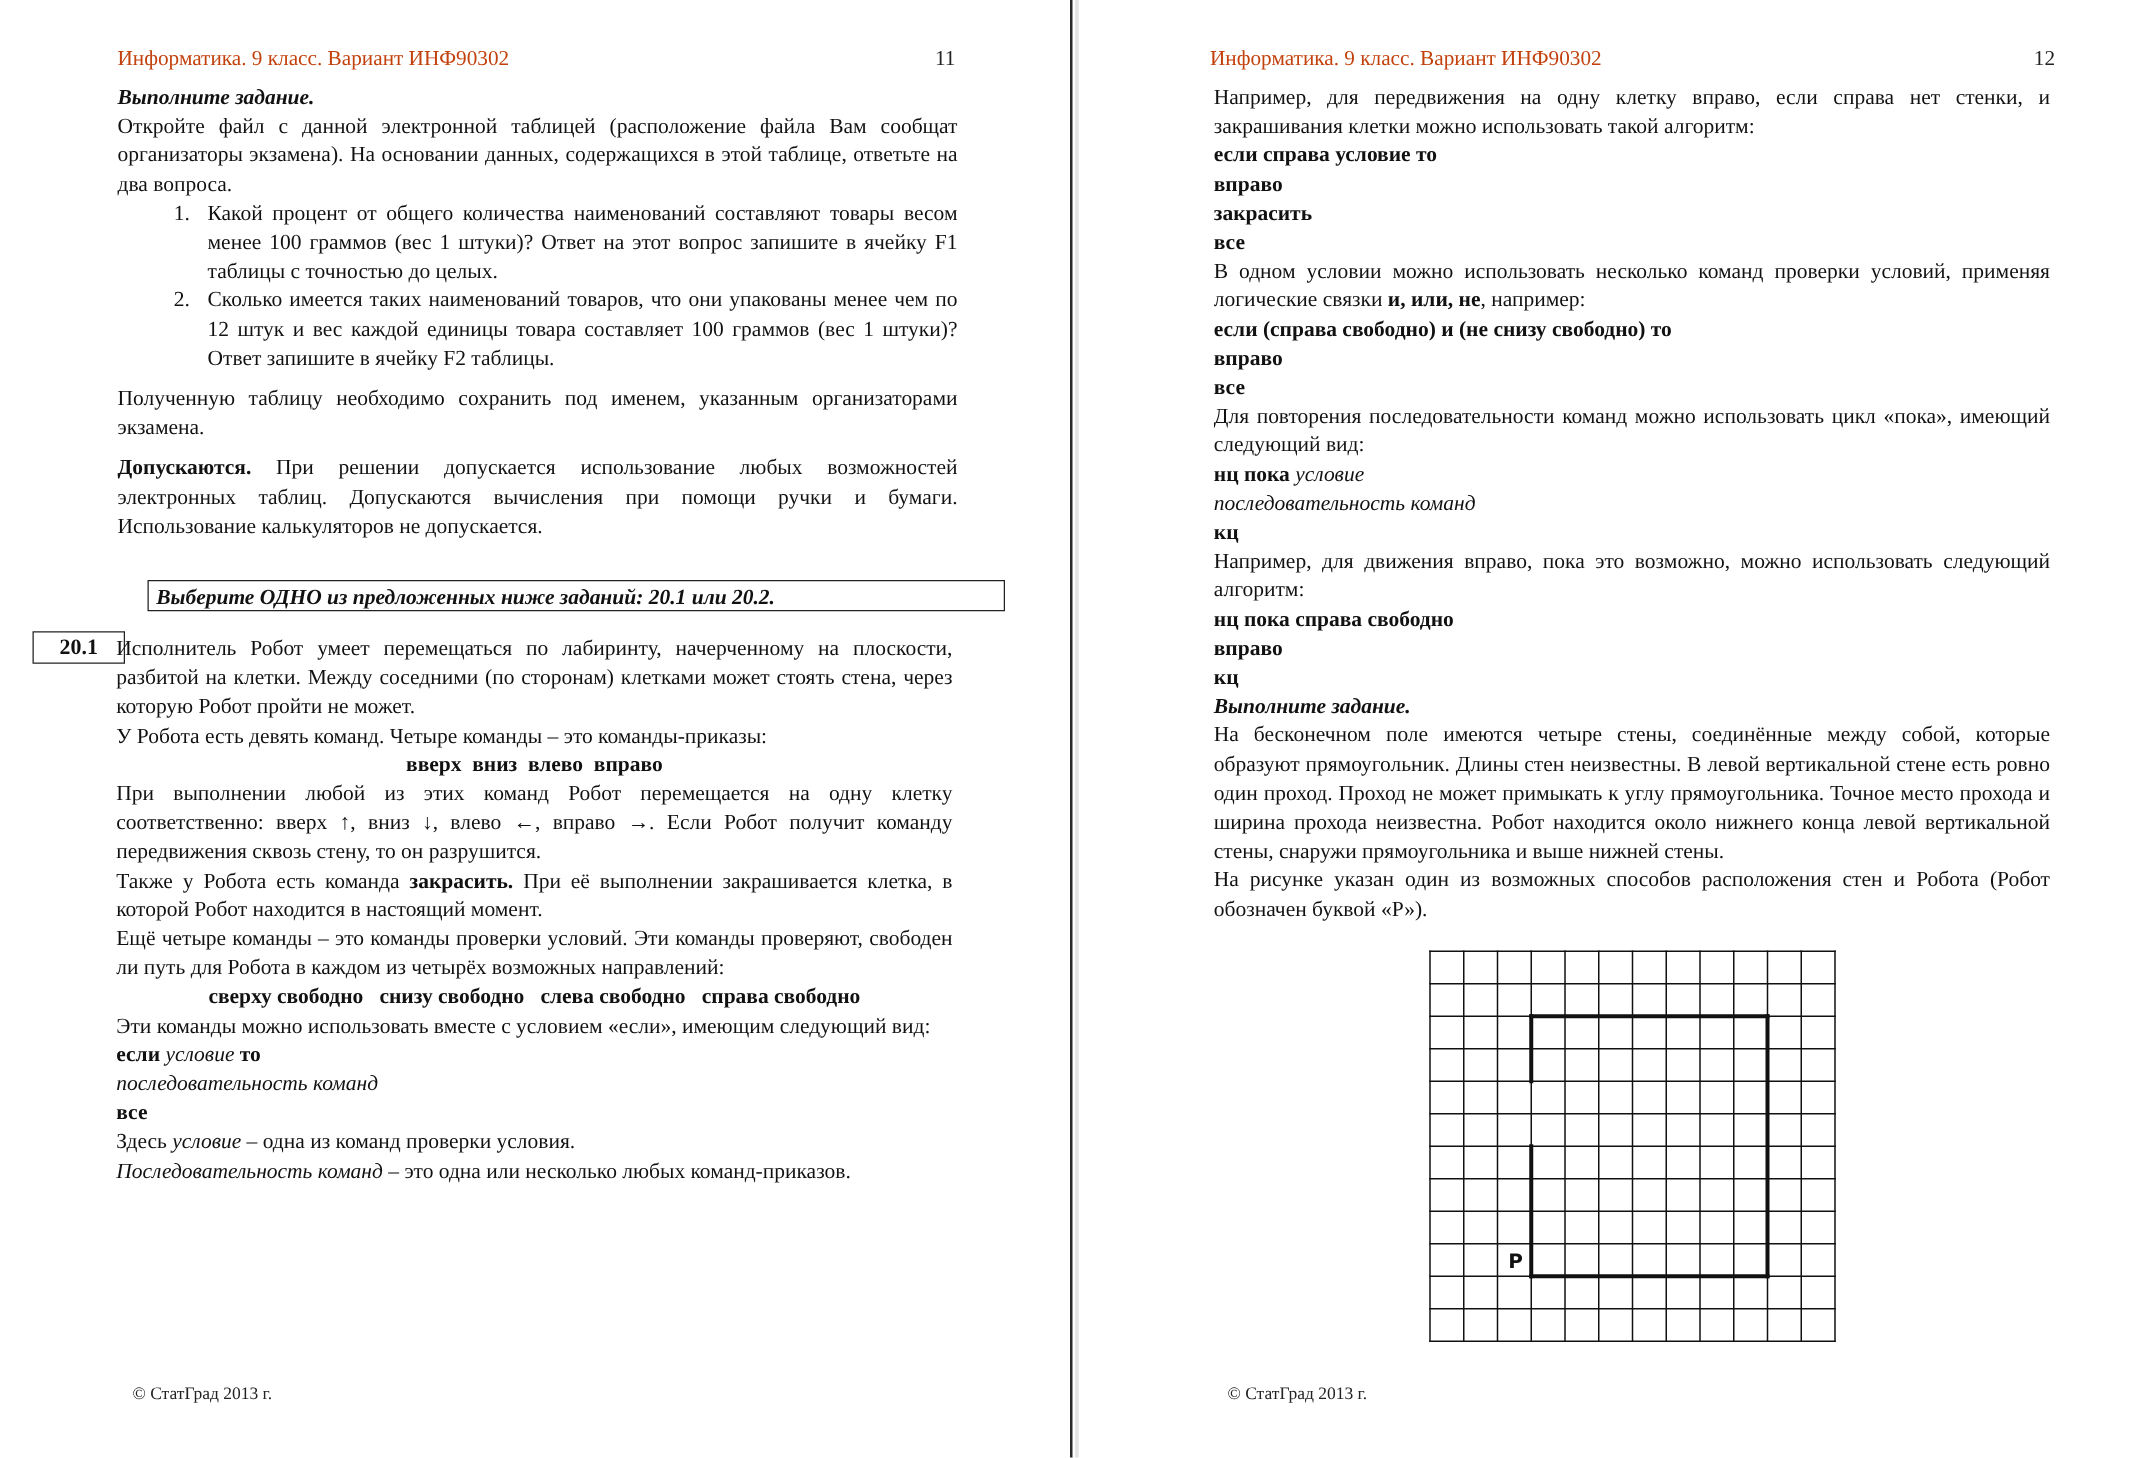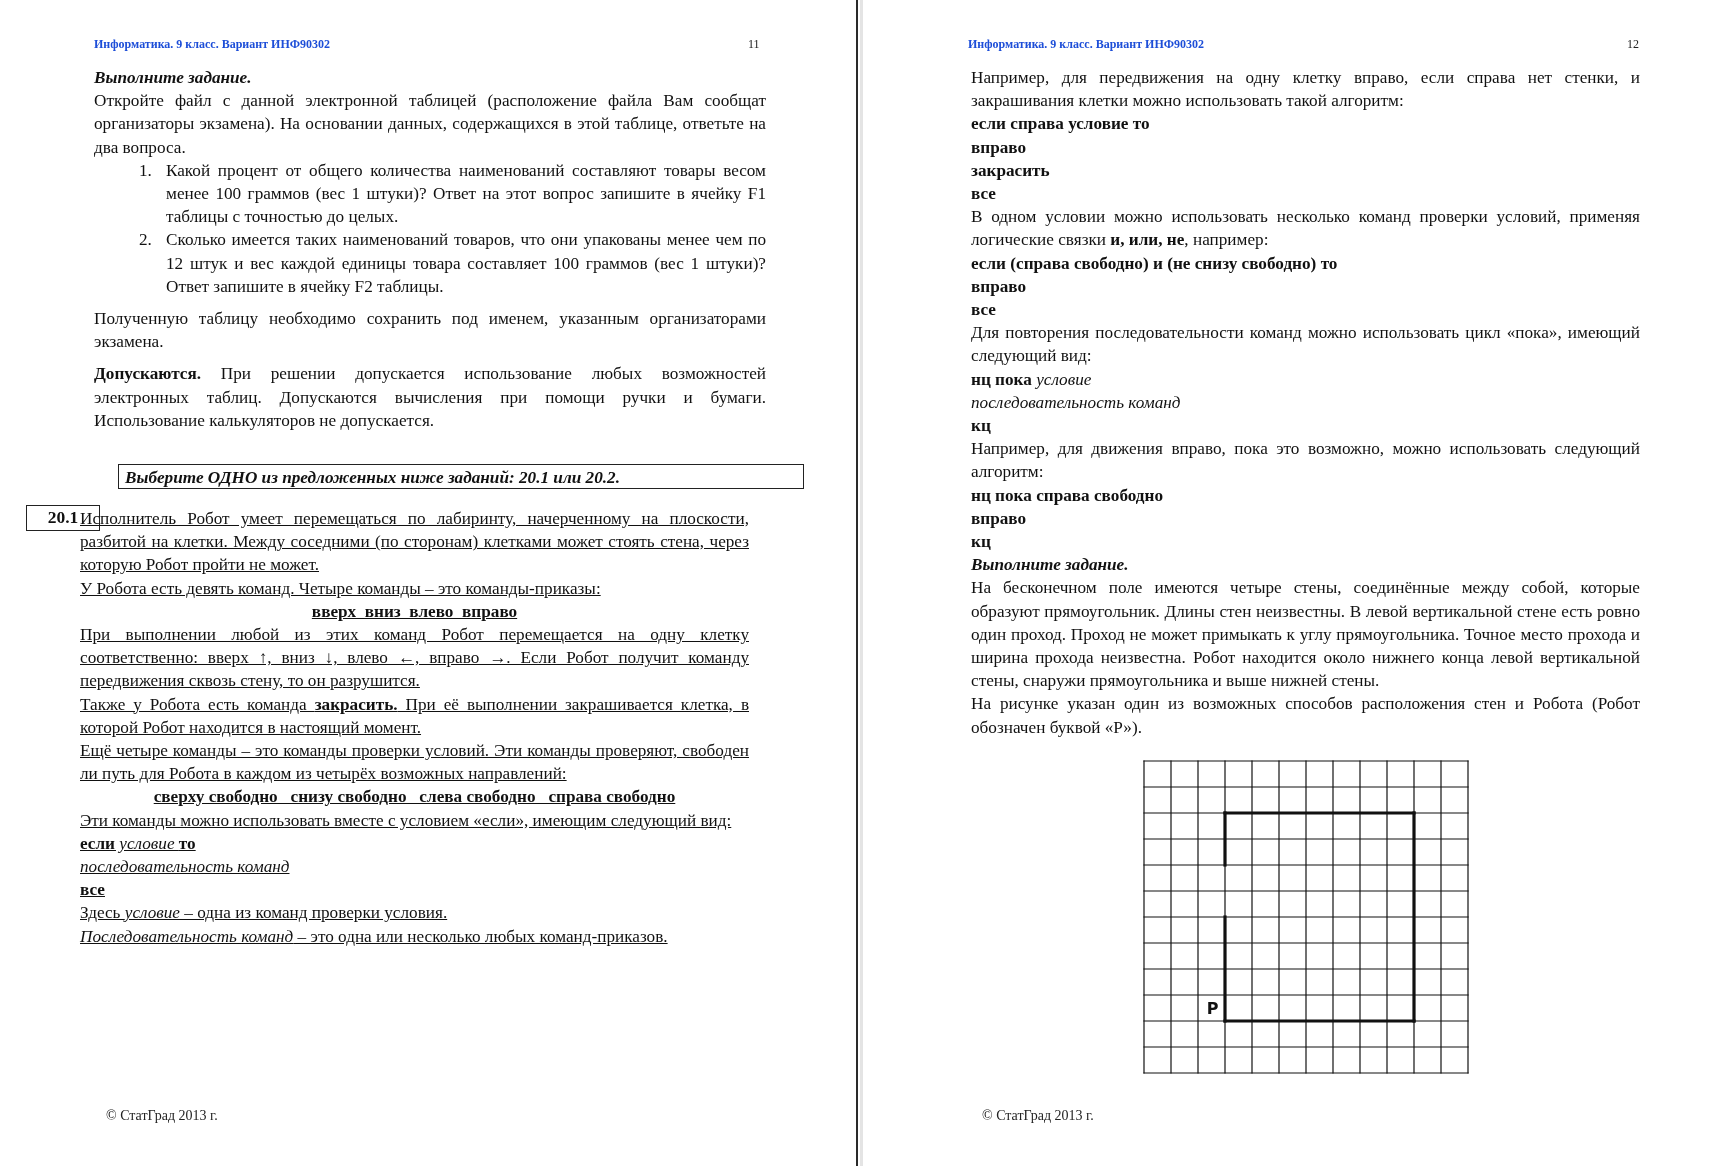--- a/index.html
+++ b/index.html
@@ -7,22 +7,22 @@
     width: 1712px; height: 1166px; position: relative; overflow: hidden;
     font-family: "Liberation Serif", "DejaVu Serif", serif;
     color: #111;
   }
   .page { position: absolute; top: 0; height: 1166px; }
   .page-left { left: 0; width: 856px; }
   .page-right { left: 858px; width: 854px; }
   .divider { position: absolute; left: 856px; top: 0; width: 2px; height: 1166px; background: #2a2a2a; }
   .divider-shadow { position: absolute; left: 860px; top: 0; width: 3px; height: 1166px; background: #e4e4e4; }
 
-  .hdr { position: absolute; top: 37px; font-size: 12px; color: #1d4ed8; font-weight: bold; }
-  .hdr-num { position: absolute; top: 37px; font-size: 12px; color: #222; }
+  .hdr { position: absolute; top: 37px; font-size: 17px; color: #c2410c; }
+  .hdr-num { position: absolute; top: 37px; font-size: 17px; color: #222; }
   .ftr { position: absolute; top: 1108px; font-size: 14px; color: #222; }
 
   .col { position: absolute; font-size: 17.2px; line-height: 23.2px; text-align: justify; }
   .col p { margin: 0; }
   .b { font-weight: bold; }
   .i { font-style: italic; }
   .bi { font-weight: bold; font-style: italic; }
   .gap { height: 9px; }
   ol.q { margin: 0; padding: 0 0 0 72px; list-style: none; }
   ol.q li { position: relative; text-align: justify; }
@@ -58,21 +58,21 @@
     </ol>
     <div class="gap"></div>
     <p>Полученную таблицу необходимо сохранить под именем, указанным организаторами экзамена.</p>
     <div class="gap"></div>
     <p><span class="b">Допускаются.</span><span> При решении допускается использование любых возможностей электронных таблиц. Допускаются вычисления при помощи ручки и бумаги. Использование калькуляторов не допускается.</span></p>
   </div>
 
   <div class="choose-box">Выберите ОДНО из предложенных ниже заданий: 20.1 или 20.2.</div>
   <div class="task-num">20.1</div>
 
-  <div class="col" style="left:80px; top:507px; width:669px;text-decoration:underline;">
+  <div class="col" style="left:93px; top:507px; width:669px;">
     <p>Исполнитель Робот умеет перемещаться по лабиринту, начерченному на плоскости, разбитой на клетки. Между соседними (по сторонам) клетками может стоять стена, через которую Робот пройти не может.</p>
     <p>У Робота есть девять команд. Четыре команды – это команды-приказы:</p>
     <p class="b center" style="white-space:pre;">вверх  вниз  влево  вправо</p>
     <p>При выполнении любой из этих команд Робот перемещается на одну клетку соответственно: вверх ↑, вниз ↓, влево ←, вправо →. Если Робот получит команду передвижения сквозь стену, то он разрушится.</p>
     <p><span>Также у Робота есть команда </span><span class="b">закрасить.</span><span> При её выполнении закрашивается клетка, в которой Робот находится в настоящий момент.</span></p>
     <p>Ещё четыре команды – это команды проверки условий. Эти команды проверяют, свободен ли путь для Робота в каждом из четырёх возможных направлений:</p>
     <p class="b center" style="white-space:pre;">сверху свободно   снизу свободно   слева свободно   справа свободно</p>
     <p>Эти команды можно использовать вместе с условием «если», имеющим следующий вид:</p>
     <p><span class="b">если</span><span class="i" style="white-space:pre;"> условие </span><span class="b">то</span></p>
     <p class="i">последовательность команд</p>

